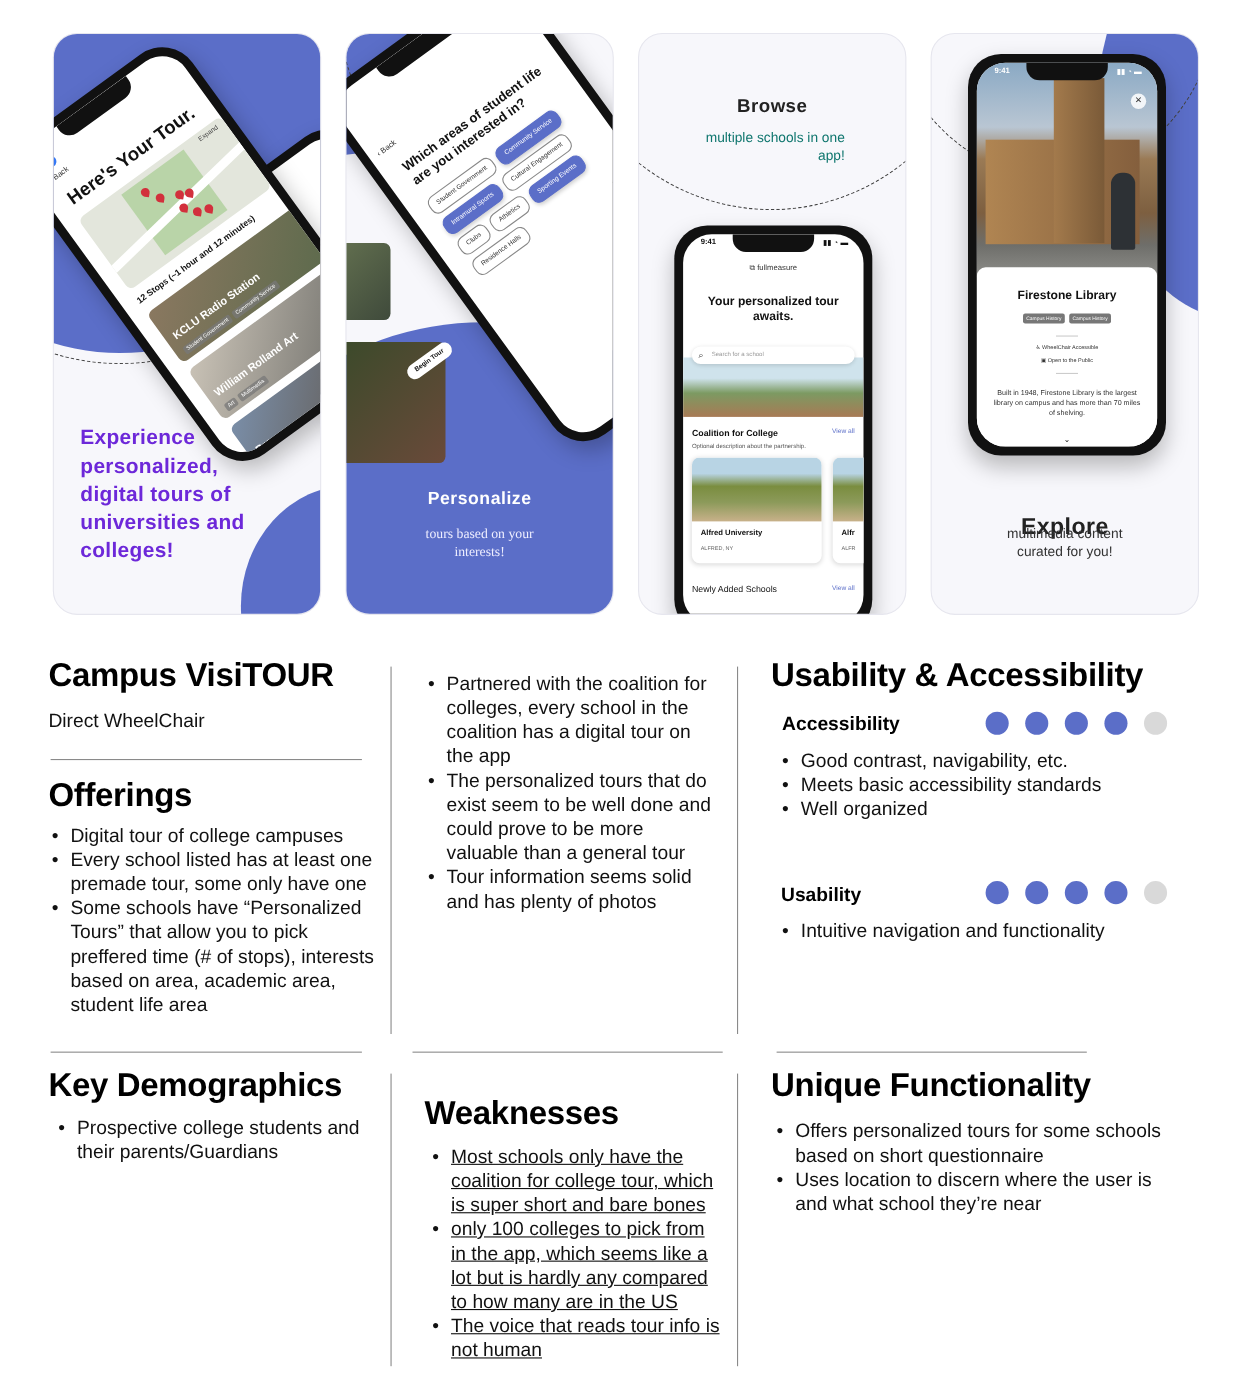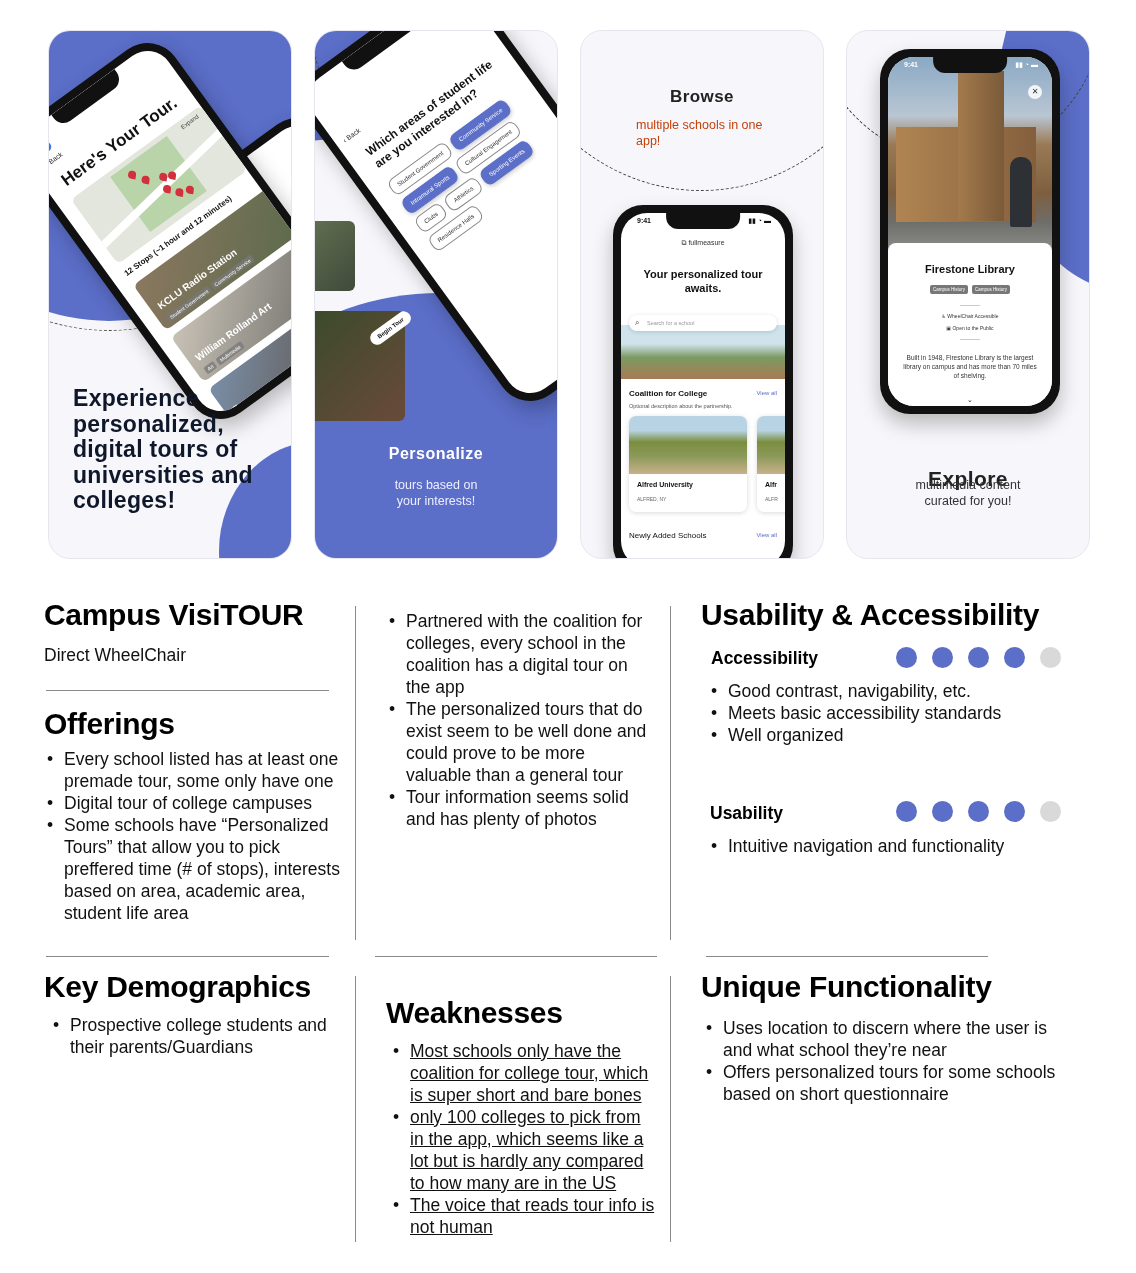--- a/index.html
+++ b/index.html
@@ -37,37 +37,37 @@
   .c1-map { position: absolute; left: 14px; top: 80px; width: 160px; height: 80px; background: #e3e6dc; border-radius: 6px; overflow: hidden; }
   .c1-map .park { position: absolute; left: 45px; top: 5px; width: 70px; height: 68px; background: #b9d4a8; }
   .c1-map .road { position: absolute; left: -10px; top: 40px; width: 190px; height: 8px; background: #fff; transform: rotate(-8deg); }
   .pin { position: absolute; width: 8px; height: 8px; background: #d2303c; border-radius: 50% 50% 50% 0; transform: rotate(-45deg); }
   .c1-expand { position: absolute; right: 8px; top: 4px; font-size: 6px; color: #444; }
   .c1-stops { position: absolute; left: 14px; top: 168px; font-size: 8px; font-weight: bold; }
   .stop-card { position: absolute; left: 14px; width: 170px; height: 56px; border-radius: 6px; background: linear-gradient(135deg,#8a7860,#5c6a4c); overflow: hidden; }
   .stop-name { position: absolute; left: 8px; bottom: 18px; color: #fff; font-size: 10px; font-weight: bold; }
   .stop-tags { position: absolute; left: 8px; bottom: 4px; display: flex; gap: 3px; }
   .stop-tag { font-size: 5px; color: #fff; background: rgba(120,120,120,0.75); padding: 1px 3px; border-radius: 2px; }
-  .c1-text { position: absolute; left: 24px; top: 355px; font-size: 23px; font-weight: bold; line-height: 25.5px; color: #0f172a; letter-spacing: 0.3px; }
+  .c1-text { position: absolute; left: 24px; top: 355px; font-size: 19px; font-weight: bold; line-height: 25.5px; color: #6d28d9; letter-spacing: 0.3px; }
 
   
   .c2-phone { left: 70px; top: -40px; width: 210px; height: 400px; transform: rotate(-36deg); }
   .c2-q { position: absolute; left: 20px; top: 82px; font-size: 12px; font-weight: bold; line-height: 15px; width: 170px; }
   .chips { position: absolute; left: 18px; top: 124px; width: 170px; display: flex; flex-wrap: wrap; gap: 5px; }
   .chip { font-size: 6px; padding: 5px 7px; border-radius: 7px; border: 1px solid #888; background: #fff; color: #333; }
   .chip.on { background: #5b6ec8; color: #fff; border-color: #5b6ec8; box-shadow: 0 2px 4px rgba(0,0,0,0.2); }
   .c2-back { position: absolute; left: 8px; top: 62px; font-size: 7px; color: #333; }
   .c2-photo { position: absolute; left: -40px; width: 80px; height: 70px; background: linear-gradient(135deg,#6c7a55,#3f4a3b); border-radius: 6px; }
   .c2-begin { position: absolute; font-size: 6px; background: #fff; border-radius: 10px; padding: 4px 8px; font-weight: bold; }
   .c2-heading { position: absolute; left: 0; right: 0; top: 414px; text-align: center; font-size: 16px; font-weight: bold; color: #fff; letter-spacing: 0.5px; }
   .c2-sub { position: absolute; left: 0; right: 0; top: 446px; text-align: center; font-size: 12.5px; line-height: 16px; color: #eef; }
 
   
   .c3-heading { position: absolute; left: 0; right: 0; top: 56px; text-align: center; font-size: 17px; font-weight: bold; color: #222; letter-spacing: 0.4px; }
-  .c3-sub { position: absolute; left: 0; right: 0; top: 86px; text-align: left; font-size: 12.5px; line-height: 16px; color: #c2410c; }
+  .c3-sub { position: absolute; left: 0; right: 0; top: 86px; text-align: right; font-size: 12.5px; line-height: 16px; color: #0f766e; }
   .c3-phone { left: 32px; top: 174px; width: 180px; height: 370px; border-radius: 30px; }
   .c3-logo { position: absolute; top: 26px; left: 0; right: 0; text-align: center; font-size: 7px; color: #333; }
   .c3-title { position: absolute; top: 54px; left: 0; right: 0; text-align: center; font-size: 11px; font-weight: bold; line-height: 14px; }
   .c3-search { position: absolute; top: 102px; left: 8px; right: 8px; height: 16px; border-radius: 8px; background: #fff; box-shadow: 0 1px 4px rgba(0,0,0,0.15); font-size: 5.5px; color: #999; padding: 5px 0 0 18px; z-index: 2; }
   .c3-search-icon { position: absolute; left: 6px; top: 3px; font-size: 8px; color: #222; }
   .c3-illus { position: absolute; top: 112px; left: 0; right: 0; height: 54px; background: linear-gradient(#cfe3ec 0%, #cfe3ec 35%, #7c9a62 60%, #a87a55 100%); }
   .c3-sec { position: absolute; top: 176px; left: 8px; font-size: 8px; font-weight: bold; }
   .c3-viewall { position: absolute; top: 177px; right: 8px; font-size: 6px; color: #5b6ec8; }
   .c3-desc { position: absolute; top: 190px; left: 8px; font-size: 5.5px; color: #555; }
   .c3-school { position: absolute; top: 203px; left: 8px; width: 118px; height: 96px; border-radius: 7px; background: #fff; box-shadow: 0 1px 5px rgba(0,0,0,0.15); overflow: hidden; }
@@ -183,21 +183,21 @@
         <span class="chip on">Intramural Sports</span>
         <span class="chip">Cultural Engagement</span>
         <span class="chip">Clubs</span>
         <span class="chip">Athletics</span>
         <span class="chip on">Sporting Events</span>
         <span class="chip">Residence Halls</span>
       </div>
     </div>
   </div>
   <div class="c2-heading">Personalize</div>
-  <div class="c2-sub" style="padding:0 70px;"><span>tours based on your interests!</span></div>
+  <div class="c2-sub" style="padding:0 70px;font-family:Liberation Serif, serif;"><span>tours based on your interests!</span></div>
 </div>
 
 <div class="card card3">
   <div class="dash" style="left:-80px; top:-260px; width:400px; height:420px;"></div>
   <div class="c3-heading">Browse</div>
   <div class="c3-sub" style="padding:0 55px;"><span>multiple schools in one app!</span></div>
 
   <div class="phone c3-phone">
     <div class="screen">
       <div class="notch"></div>
@@ -278,22 +278,22 @@
 <div class="rule" style="left:706px; top:956px; width:282px;"></div>
 
 <div class="sec" style="left:44px; top:597px;">
   <div class="h1">Campus VisiTOUR</div>
   <div class="body" style="margin-top:11px;">Direct WheelChair</div>
 </div>
 
 <div class="sec" style="left:44px; top:706px; width:300px;">
   <div class="h1">Offerings</div>
   <ul class="bul" style="margin-top:6px;">
+    <li>Digital tour of college campuses</li>
     <li>Every school listed has at least one premade tour, some only have one</li>
-    <li>Digital tour of college campuses</li>
     <li>Some schools have “Personalized Tours” that allow you to pick preffered time (# of stops), interests based on area, academic area, student life area</li>
   </ul>
 </div>
 
 <div class="sec" style="left:44px; top:969px; width:300px;">
   <div class="h1">Key Demographics</div>
   <ul class="bul" style="margin-top:9px; padding-left:6px;">
     <li>Prospective college students and their parents/Guardians</li>
   </ul>
 </div>
@@ -340,16 +340,16 @@
   <span class="dot"></span>
   <span class="dot off"></span>
 </div>
 <ul class="bul sec" style="left:708px; top:835px; width:380px;">
   <li>Intuitive navigation and functionality</li>
 </ul>
 
 <div class="sec" style="left:701px; top:969px; width:390px;">
   <div class="h1">Unique Functionality</div>
   <ul class="bul" style="margin-top:12px; padding-left:2px; width:370px;">
+    <li>Offers personalized tours for some schools based on short questionnaire</li>
     <li>Uses location to discern where the user is and what school they’re near</li>
-    <li>Offers personalized tours for some schools based on short questionnaire</li>
   </ul>
 </div>
 
 </body></html>

